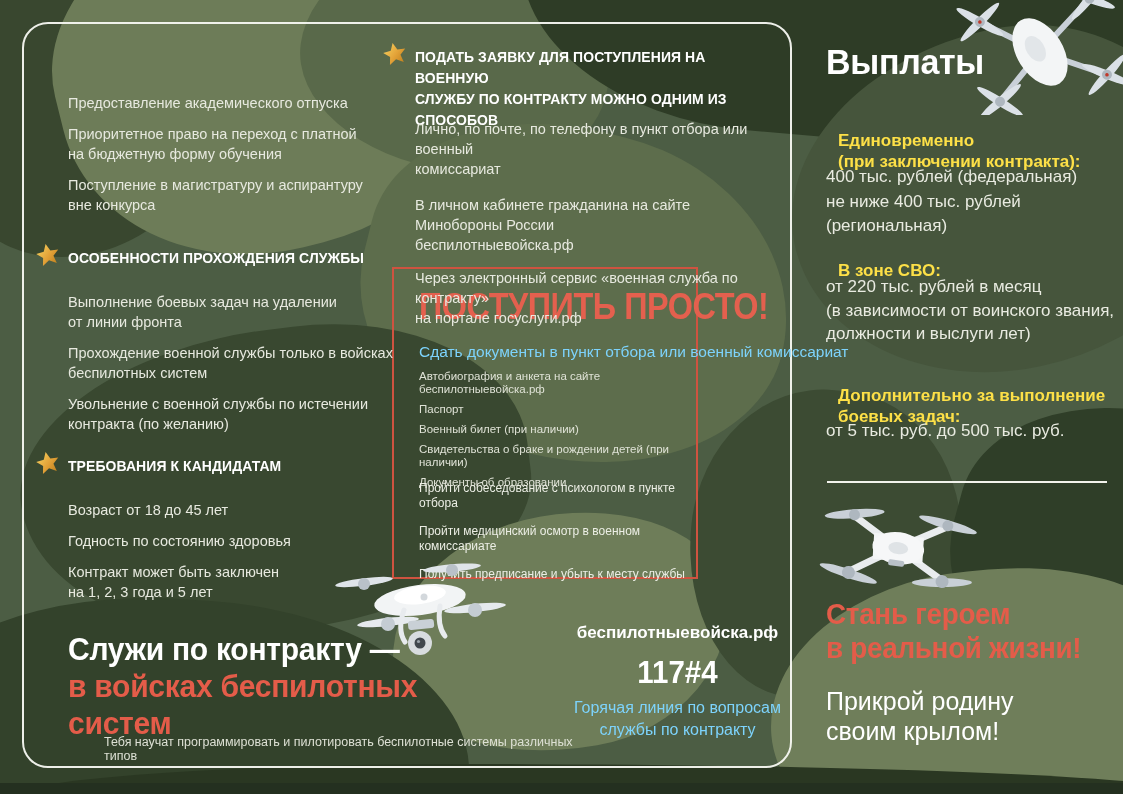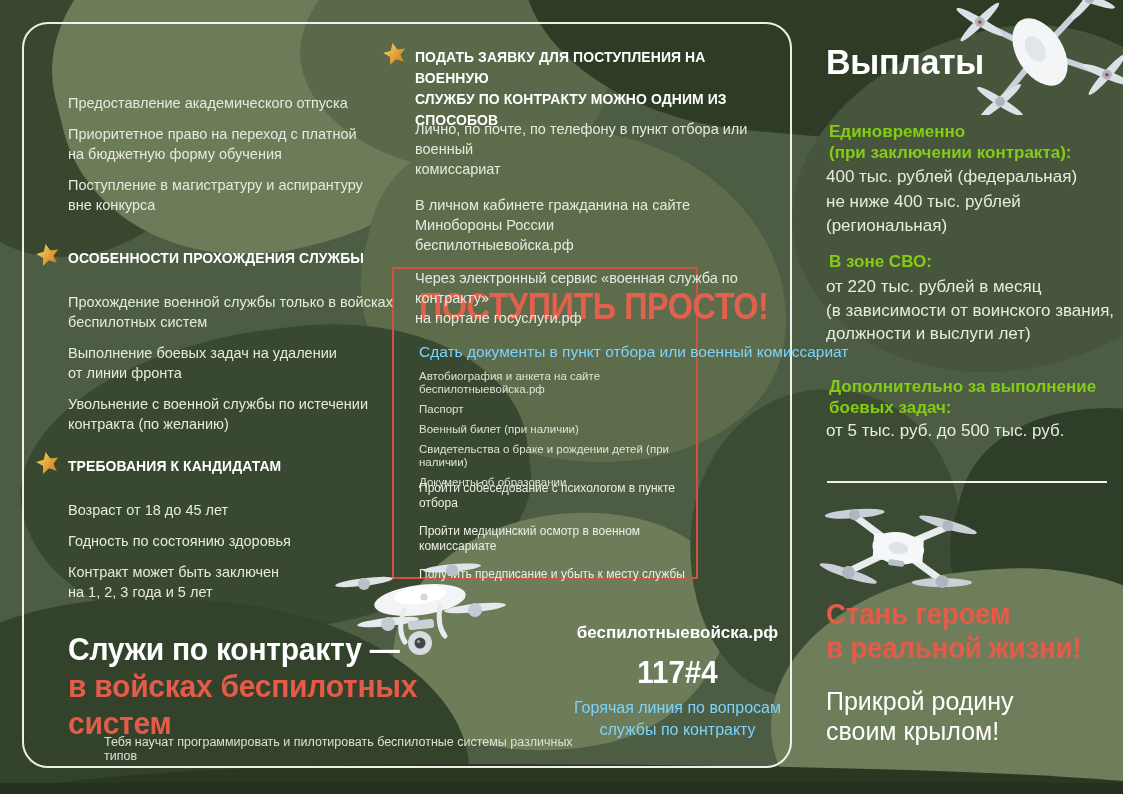--- a/index.html
+++ b/index.html
@@ -75,21 +75,21 @@
 
   .site{position:absolute;left:550px;top:623px;width:255px;text-align:center;
         font-size:17px;font-weight:700;color:#ffffff;z-index:2;}
   .hotline-num{position:absolute;left:550px;top:655px;width:255px;text-align:center;
         font-size:31px;font-weight:700;color:#ffffff;transform:scaleX(.95);z-index:2;}
   .hotline-cap{position:absolute;left:530px;top:697px;width:295px;text-align:center;
         font-size:16px;color:#7dd3fc;line-height:22px;z-index:2;}
 
   
   .paytitle{margin:0;font-size:35px;font-weight:700;color:#ffffff;letter-spacing:-.3px;transform:scaleX(.97);transform-origin:left top;}
-  .payhead{margin:3px;font-size:17px;font-weight:700;color:#84cc16;line-height:21px;}
+  .payhead{margin:12px;font-size:17px;font-weight:700;color:#fde047;line-height:21px;}
   .payline{margin:0;font-size:17px;color:#e9ebe1;line-height:24.5px;}
   .divider{position:absolute;left:827px;top:481px;width:280px;height:2px;background:#f2f3ec;z-index:2;}
   .hero-red{margin:0;font-size:29px;font-weight:700;color:#e45c49;line-height:34px;letter-spacing:-.3px;transform:scaleX(.96);transform-origin:left top;}
   .hero-white{margin:0;font-size:25px;color:#ffffff;line-height:30px;}
 
   .drone{position:absolute;z-index:3;}
   #droneTop{left:952px;top:-10px;width:175px;height:125px;}
   #droneMid{left:332px;top:548px;width:175px;height:120px;}
   #droneRight{left:812px;top:496px;width:170px;height:108px;}
 </style>
@@ -137,24 +137,24 @@
 
   <div class="sec-head" style="top:247px">
     <span class="star">
       <svg viewBox="0 0 24 24">
           <path d="M12 1.6l3 6.4 7 .6-5.3 4.6 1.6 6.9L12 16.4 5.7 20.1l1.6-6.9L2 8.6l7-.6z" fill="url(#goldgrad)" transform="rotate(-12 12 12)"></path>
         </svg>
     </span>
     <h2 class="sec-title pre">ОСОБЕННОСТИ ПРОХОЖДЕНИЯ СЛУЖБЫ</h2>
   </div>
   <div class="abs" style="top:292px">
+    <p class="item pre">Выполнение боевых задач на удалении
+от линии фронта</p>
     <p class="item pre">Прохождение военной службы только в войсках
 беспилотных систем</p>
-    <p class="item pre">Выполнение боевых задач на удалении
-от линии фронта</p>
     <p class="item pre">Увольнение с военной службы по истечении
 контракта (по желанию)</p>
   </div>
 
   <div class="sec-head" style="top:455px">
     <span class="star">
       <svg viewBox="0 0 24 24">
           <path d="M12 1.6l3 6.4 7 .6-5.3 4.6 1.6 6.9L12 16.4 5.7 20.1l1.6-6.9L2 8.6l7-.6z" fill="url(#goldgrad)" transform="rotate(-12 12 12)"></path>
         </svg>
     </span>

